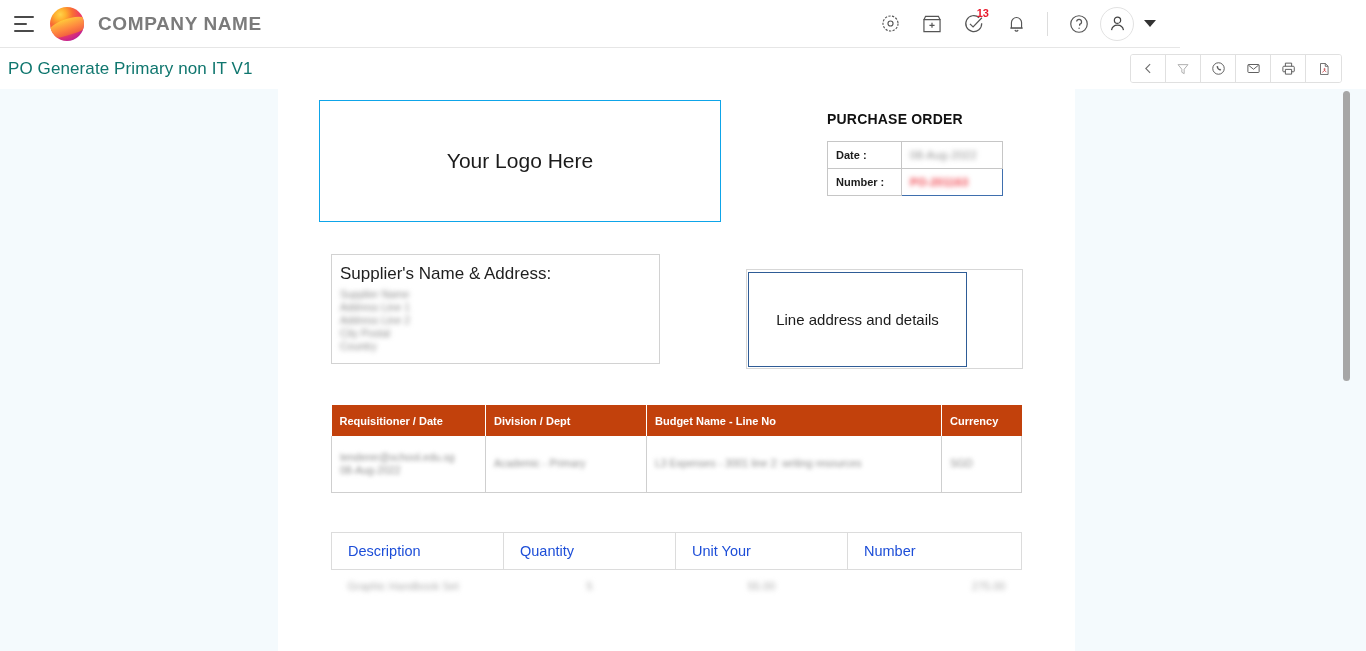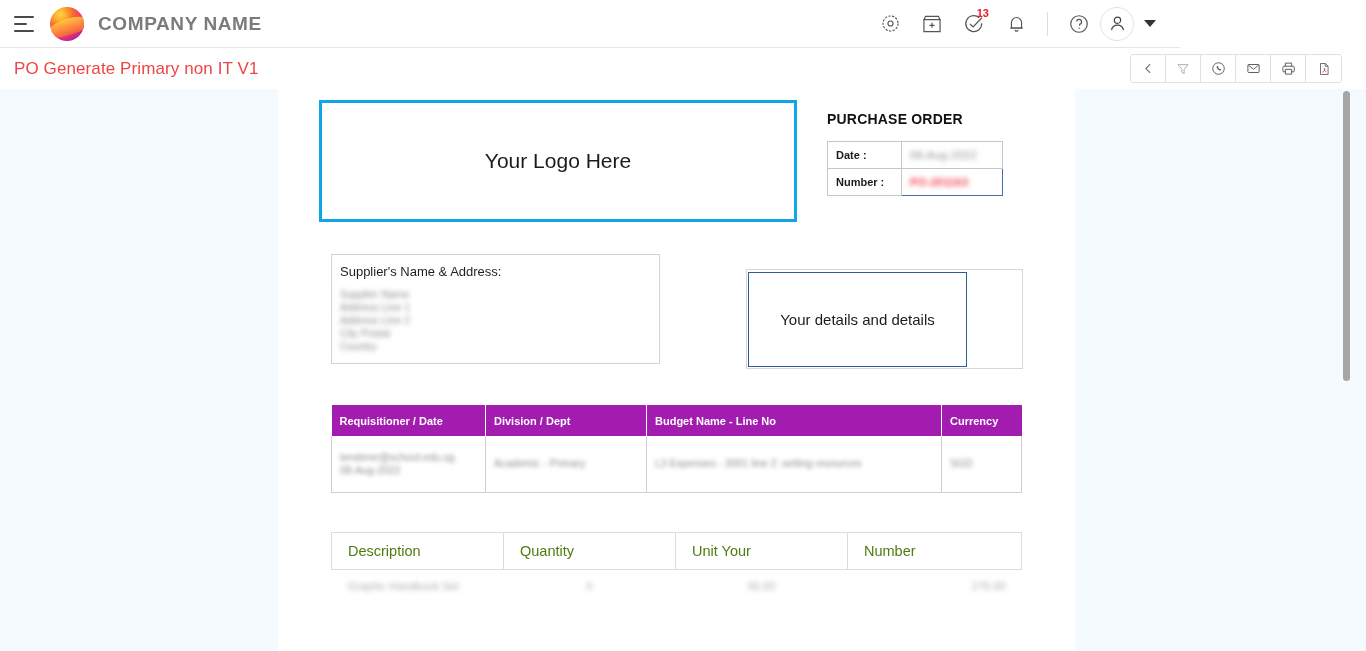--- a/index.html
+++ b/index.html
@@ -80,21 +80,21 @@
   }
 
   
   .subheader {
     position: absolute; left:0; top:48px;
     width: 1366px; height: 41px;
     background: #ffffff;
     display:flex; align-items:center;
   }
   .page-title {
-    margin-left: 14px; font-size: 17px; color: #ef4444;
+    margin-left: 8px; font-size: 17px; color: #0f766e;
     letter-spacing:.1px; white-space:nowrap;
   }
   .toolbar {
     position:absolute; right: 24px; top: 54px;
     display:flex; align-items:center;
     border: 1px solid #e0e0e0; border-radius: 3px;
     background:#fff; overflow:hidden;
   }
   .tool-btn {
     width: 35px; height: 27px;
@@ -124,22 +124,22 @@
   }
   .scroll-thumb {
     position:absolute; right: 16px; top: 2px;
     width: 7px; height: 290px;
     background:#a6a6a6; border-radius: 4px; cursor: pointer;
   }
 
   
   .logo-box {
     position:absolute; left: 41px; top: 11px;
-    width: 478px; height: 122px;
-    border: 3px solid #0ea5e9;
+    width: 402px; height: 122px;
+    border: 1px solid #0ea5e9;
     display:flex; align-items:center; justify-content:center;
   }
   .logo-box span { font-size: 21px; color:#1b1b1b; }
 
   
   .po-title {
     position:absolute; left: 549px; top: 22px;
     font-size: 14px; font-weight: bold; color:#111; letter-spacing:.2px;
   }
   .po-table {
@@ -166,21 +166,21 @@
   }
 
   
   .supplier-box {
     position:absolute; left: 53px; top: 165px;
     width: 329px; height: 110px;
     border: 1px solid #d2d2d2; background:#fff;
   }
   .supplier-label {
     position:absolute; left: 8px; top: 9px;
-    font-size: 13px; color:#1f1f1f;
+    font-size: 17px; color:#1f1f1f;
   }
   .supplier-addr {
     position:absolute; left: 8px; top: 33px;
     font-size: 10.5px; line-height: 13px; color:#8c8c8c;
     filter: blur(2.6px); white-space: pre-line;
   }
 
   
   .addr-outer {
     position:absolute; left: 468px; top: 180px;
@@ -194,41 +194,41 @@
     display:flex; align-items:center; justify-content:center; text-align:center;
   }
   .addr-inner span { font-size: 15px; color:#1b1b1b; line-height: 22px; }
 
   
   .req-table {
     position:absolute; left: 53px; top: 316px;
     width: 690px; border-collapse: collapse; table-layout: fixed;
   }
   .req-table th {
-    background:#a21caf; color:#ffffff;
+    background:#c2410c; color:#ffffff;
     font-size: 11px; font-weight: bold; text-align:left;
     padding: 9px 8px; height: 31px;
     border-right: 1px solid #ffffff;
   }
   .req-table th:last-child { border-right: none; }
   .req-table td {
     border: 1px solid #cfcfcf; border-top: none;
     height: 56px; padding: 6px 8px; vertical-align: middle;
     font-size: 10.5px; color:#8e8e8e;
   }
   .req-table td .rd { filter: blur(2.3px); line-height: 13px; white-space: pre-line; }
 
   
   .items-table {
     position:absolute; left: 53px; top: 443px;
     width: 690px; border-collapse: collapse; table-layout: fixed;
   }
   .items-table th {
     border: 1px solid #dcdcdc;
-    font-size: 14.5px; font-weight: normal; color:#4d7c0f;
+    font-size: 14.5px; font-weight: normal; color:#1d4ed8;
     text-align:left; padding: 10px 16px; height: 34px;
     background:#fff;
   }
   .items-table td {
     border: none; padding: 10px 16px;
     font-size: 11px; color:#adadad;
     height: 30px;
   }
   .items-table td .rd { filter: blur(2.6px); display:inline-block; }
   .ta-c { text-align: center; }
@@ -379,21 +379,21 @@
       <div class="supplier-label">Supplier's Name &amp; Address:</div>
       <div class="supplier-addr">Supplier Name
 Address Line 1
 Address Line 2
 City Postal
 Country</div>
     </div>
 
     <div class="addr-outer">
       <div class="addr-inner">
-        <span>Your details and
+        <span>Line address and
 details</span>
       </div>
     </div>
 
     <table class="req-table">
       <colgroup>
         <col style="width:154px">
           <col style="width:161px">
           <col style="width:295px">
           <col style="width:80px">

